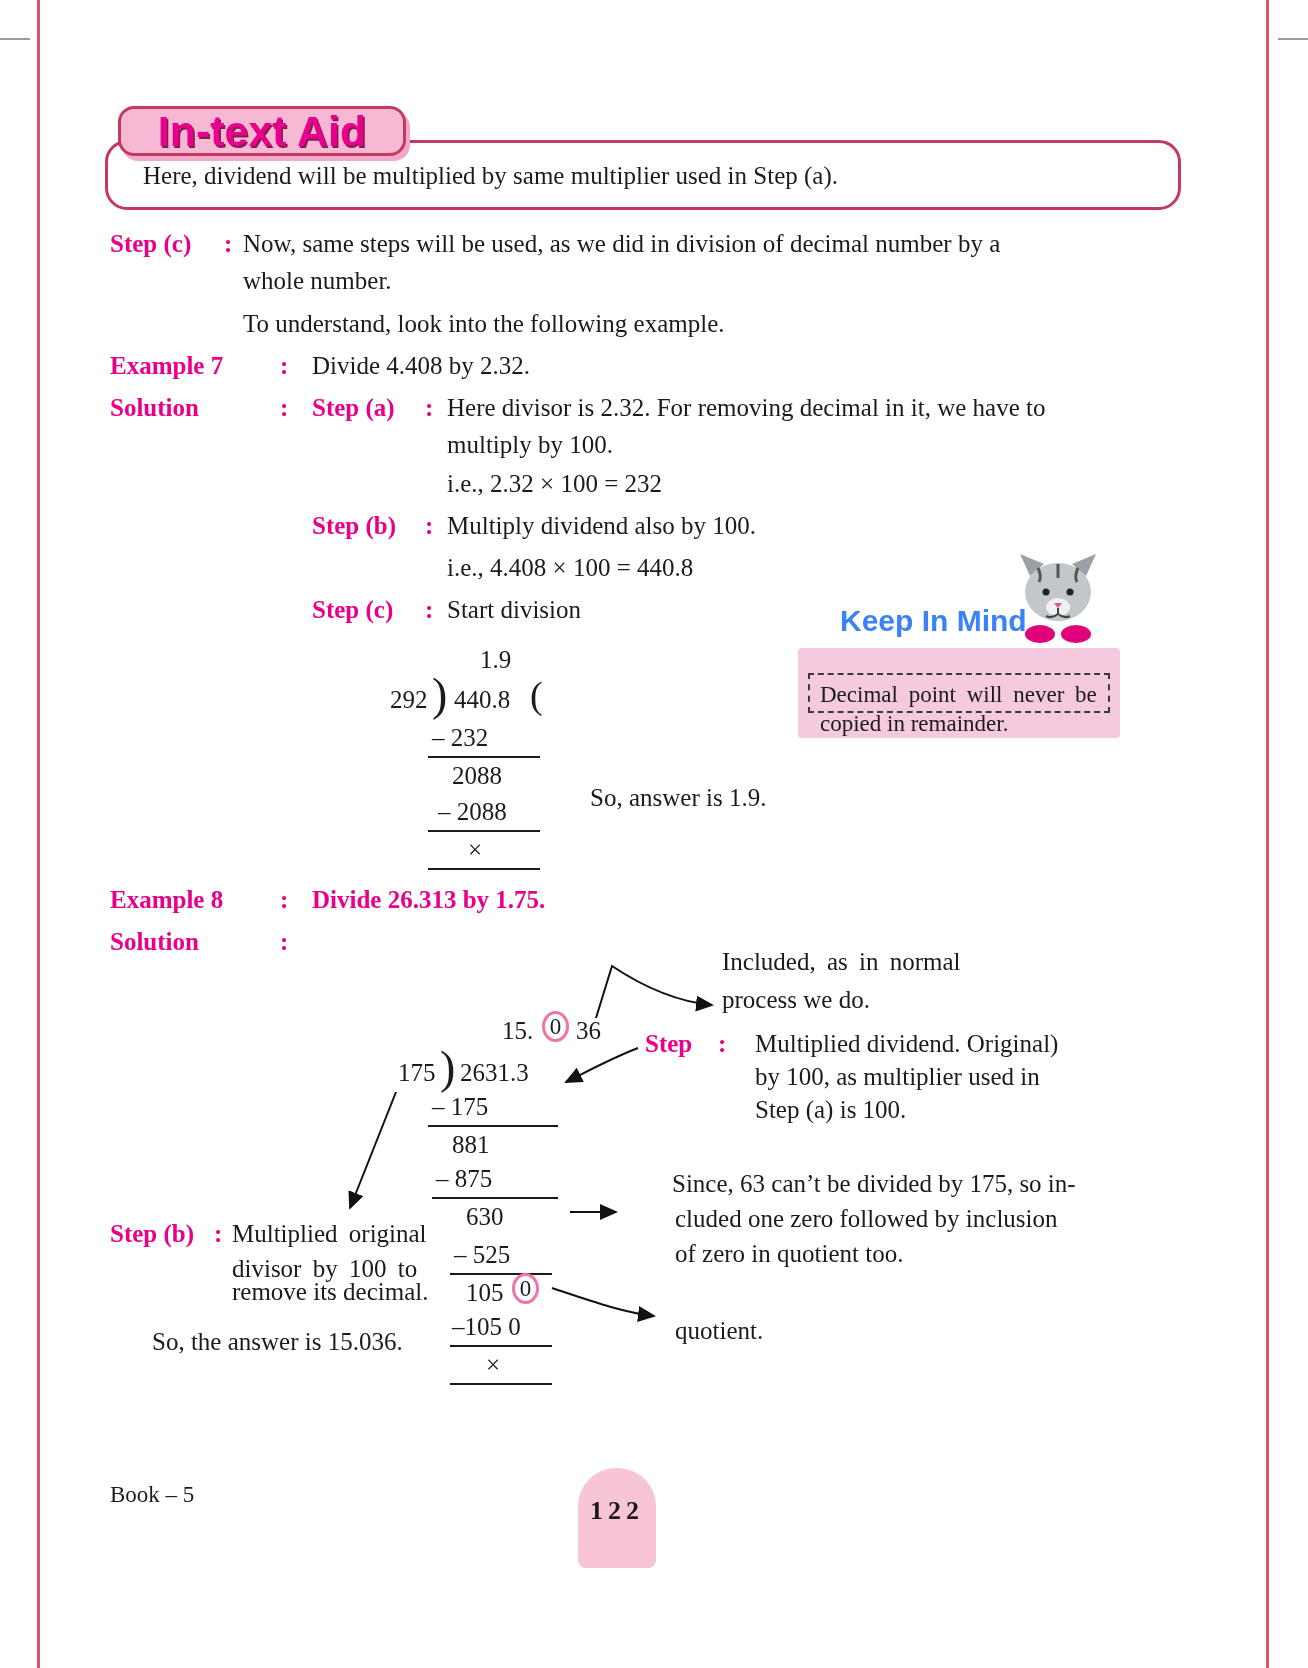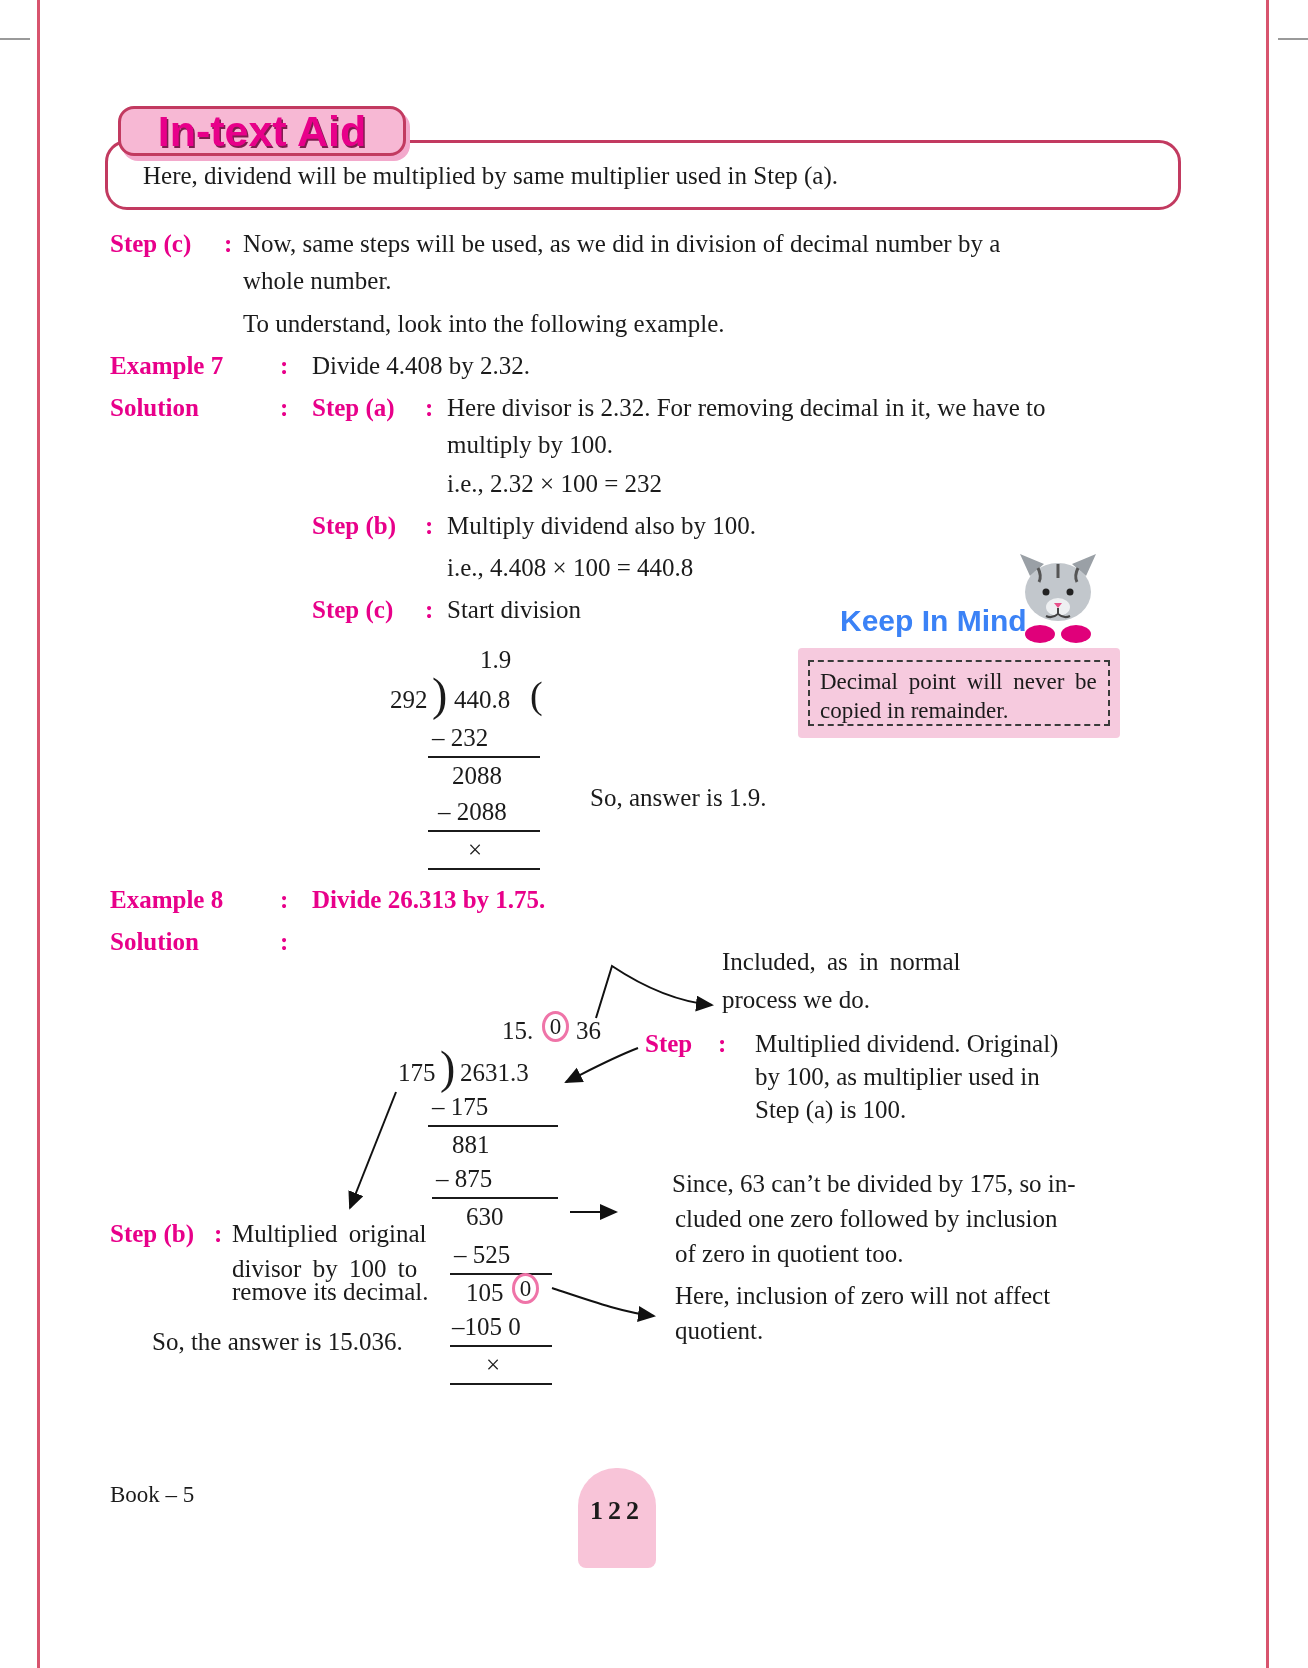--- a/index.html
+++ b/index.html
@@ -30,21 +30,21 @@
   .aid-badge {
     position:absolute; left:118px; top:106px; width:288px; height:50px;
     background:#f7b8d4; border:3px solid #c23a60; border-radius:16px;
     display:flex; align-items:center; justify-content:center;
     font-family:"Liberation Sans", sans-serif; font-weight:bold; font-size:43px;
     color:#e8008a; text-shadow:1.5px 1.5px 0 #7e1d4e;
     box-shadow:4px 5px 0 #f3a9cc;
   }
   .kim-box {
     position:absolute; left:798px; top:648px; width:322px; height:90px;
-    background:#f6cade; border-radius:4px; padding:12px 10px;
+    background:#f6cade; border-radius:4px; padding:25px 10px;
   }
   .kim-inner {
     width:100%; height:100%; border:2px dashed #3a3a3a; padding:5px 10px;
     font-size:23px; line-height:29px;
   }
   .page-tab {
     position:absolute; left:578px; top:1468px; width:78px; height:100px;
     background:#f8c4d8; border-radius:38px 38px 8px 8px;
     text-align:center;
   }
@@ -172,21 +172,20 @@
     <div class="abs t" style="left:62px; top:306px;">–105 0</div>
     <div class="line" style="left:60px; top:340px; width:102px;"></div>
     <div class="abs t" style="left:96px; top:344px;">×</div>
     <div class="line" style="left:60px; top:378px; width:102px;"></div>
   </div>
 
   <div class="abs t" style="left:672px; top:1168px;">Since, 63 can’t be divided by 175, so in-</div>
   <div class="abs t" style="left:675px; top:1203px;">cluded one zero followed by inclusion</div>
   <div class="abs t" style="left:675px; top:1238px;">of zero in quotient too.</div>
 
-  <div class="abs t" style="left:675px; top:1280px;">Here, inclusion of zero will not affect</div>
   <div class="abs t" style="left:675px; top:1315px;">quotient.</div>
 
   <div class="abs t mag" style="left:110px; top:1218px;">Step (b)</div>
   <div class="abs t mag" style="left:214px; top:1218px;">:</div>
   <div class="abs t ws" style="left:232px; top:1218px;">Multiplied original</div>
   <div class="abs t ws" style="left:232px; top:1253px;">divisor by 100 to</div>
   <div class="abs t" style="left:232px; top:1276px;text-align:center;">remove its decimal.</div>
 
   <div class="abs t" style="left:152px; top:1326px;">So, the answer is 15.036.</div>
 

